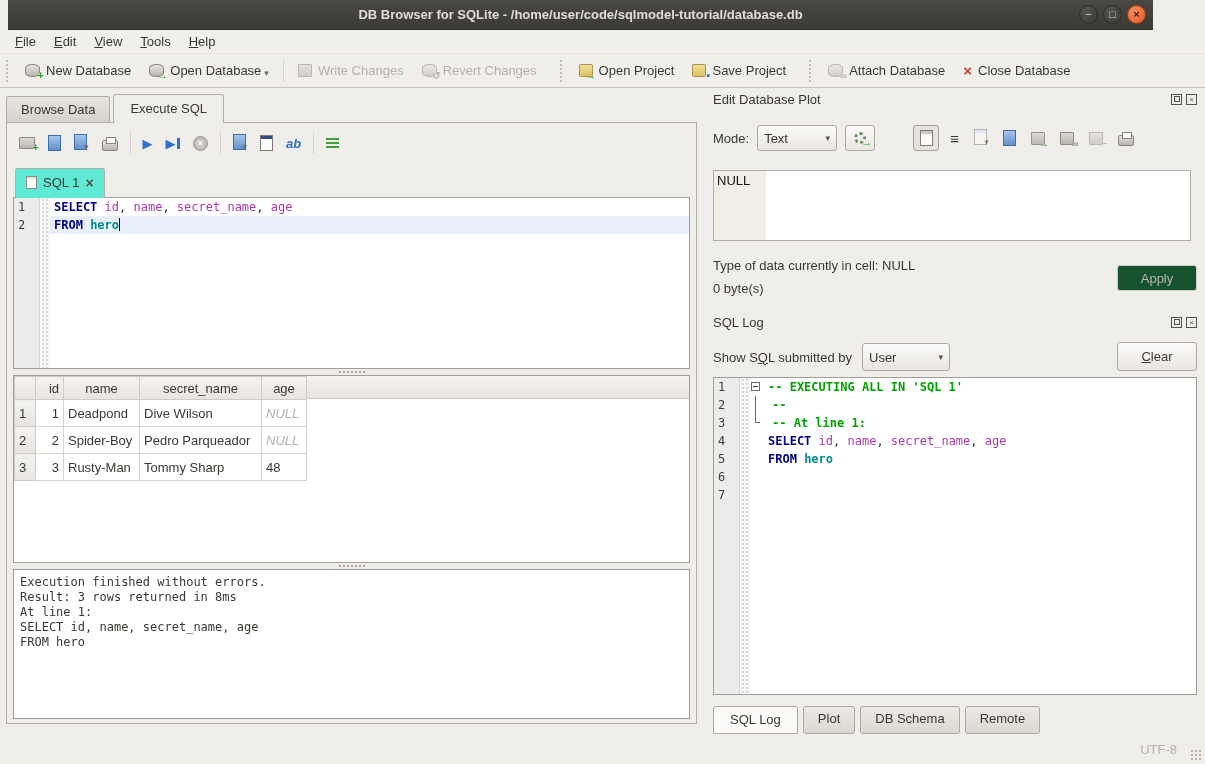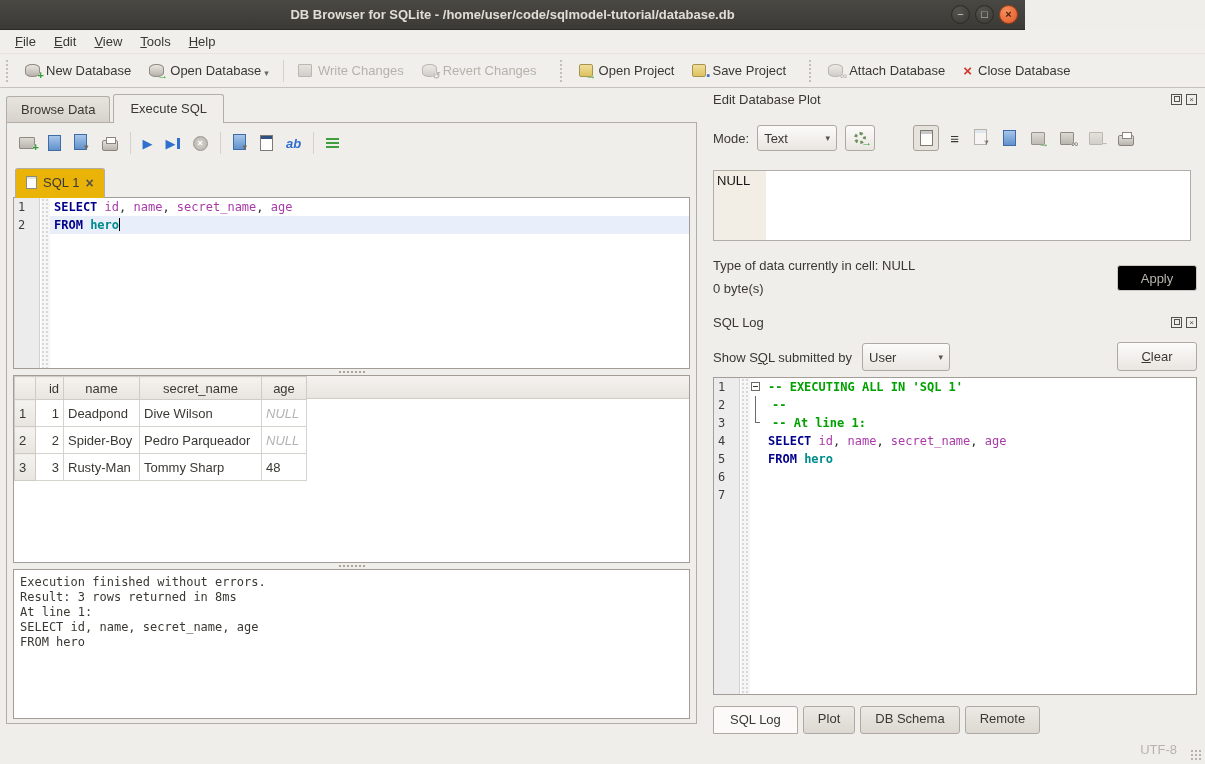--- a/index.html
+++ b/index.html
@@ -3,21 +3,21 @@
 <meta charset="utf-8">
 <style>
   * { box-sizing: border-box; margin:0; padding:0; }
   html,body { width:1205px; height:764px; }
   body {
     font-family:"Liberation Sans", sans-serif;
     font-size:13px; color:#3a3833;
     background:#f0eeea; position:relative; overflow:hidden;
   }
   
-  .titlebar { position:absolute; left:0; top:0; width:1025px; height:30px;
+  .titlebar { position:absolute; left:8px; top:0; width:1145px; height:30px;
     background:linear-gradient(#4a4843,#3b3a36); border-bottom:1px solid #2a2925;
     display:flex; align-items:center; justify-content:center; }
   .titlebar .title { color:#e0ddd6; font-weight:bold; font-size:13px; }
   .winbtns { position:absolute; right:7px; top:5px; display:flex; gap:5px; }
   .wb { width:19px; height:19px; border-radius:50%; display:flex; align-items:center; justify-content:center;
     font-size:11px; line-height:1; }
   .wb-dark { background:radial-gradient(circle at 35% 30%, #55534d, #3a3934); border:1px solid #2b2a26; color:#cfccc4; }
   .wb-close { background:radial-gradient(circle at 35% 30%, #f58e5d, #e25a27); border:1px solid #a33f14; color:#4e2008; font-weight:bold; }
   
   .menubar { position:absolute; left:0; top:30px; width:1205px; height:24px; background:#f1efec;
@@ -61,21 +61,21 @@
   .play { color:#2f6fce; font-size:13px; line-height:1; }
   .playbar { display:inline-block; width:3px; height:11px; background:#2f6fce; margin-left:1px; vertical-align:-1px; }
   .stopc { width:15px; height:15px; border-radius:50%; background:radial-gradient(#d8d5cf,#b3afa8);
     border:1px solid #9a968f; color:#fff; font-size:9px; font-weight:bold; display:flex; align-items:center; justify-content:center; }
   .printer { width:16px; height:11px; background:linear-gradient(#e3e0da,#b9b5ae); border:1px solid #8a867f; border-radius:2px; position:relative; margin-top:4px; }
   .printer::before { content:""; position:absolute; left:3px; top:-4px; width:8px; height:5px; background:#fff; border:1px solid #8a867f; }
   .greenlines { width:13px; height:11px; background:repeating-linear-gradient(#3da03d 0 2px, transparent 2px 4px); }
   .abgl { font-size:13px; font-weight:bold; color:#2f6fce; font-style:italic; }
   .doctabs { display:flex; align-items:flex-end; height:34px; padding-left:8px; position:relative; z-index:2; }
   .doctab { display:flex; align-items:center; gap:6px; border:1px solid #b2aea7; border-bottom:none;
-    border-radius:3px 3px 0 0; background:#eab308; padding:6px 10px 8px; margin-bottom:-1px; }
+    border-radius:3px 3px 0 0; background:#5eead4; padding:6px 10px 8px; margin-bottom:-1px; }
   .dt-ic { width:11px; height:13px; background:#fdfdfc; border:1px solid #8e8a82; box-shadow:inset 0 2px 0 #dfe8d8; }
   .dt-close { font-weight:bold; color:#555248; font-size:14px; line-height:1; }
   
   .codebox { position:relative; margin:0 6px; background:#fff; border:1px solid #a29e97; overflow:hidden;
     font-family:"DejaVu Sans Mono", monospace; font-size:12px; }
   .editorbox { height:172px; }
   .gutter-bg { position:absolute; left:0; top:0; bottom:0; width:26px; background:#ececec; border-right:1px solid #d2d2d2; }
   .hatch-bg { position:absolute; left:27px; top:0; bottom:0; width:9px;
     background-image:radial-gradient(#d8d8d8 25%, transparent 26%); background-size:4px 4px; background-color:#f6f6f6; }
   .cl { position:relative; display:flex; height:18px; line-height:18px; }
@@ -113,21 +113,21 @@
   .dockhead .dtitle { flex:1; }
   .dock-ic { width:11px; height:11px; border:1px solid #54524d; margin-left:4px; position:relative;
     font-size:8px; line-height:9px; text-align:center; color:#54524d; background:#f0eeea; }
   .dock-float::before { content:""; position:absolute; right:1px; top:1px; width:4px; height:4px; border:1px solid #54524d; background:#f0eeea; }
   .row-mode { position:absolute; left:10px; top:36px; right:8px; height:28px; display:flex; align-items:center; }
   .sel { display:inline-flex; align-items:center; justify-content:space-between; padding:0 6px;
     background:linear-gradient(#fcfbfa,#e9e6e1); border:1px solid #aeaaa3; border-radius:3px; height:26px; }
   .sel .car { font-size:9px; color:#56534d; margin-left:10px; }
   .btn { display:inline-flex; align-items:center; justify-content:center; background:linear-gradient(#fcfbfa,#e9e6e1);
     border:1px solid #aeaaa3; border-radius:3px; }
-  .btn.disabled { color:#b9b5ae; background:#000000; border-color:#cdc9c2; }
+  .btn.disabled { color:#b9b5ae; background:#14532d; border-color:#cdc9c2; }
   .gearbtn { width:30px; height:26px; margin-left:8px; position:relative; }
   .gear-c { width:12px; height:12px; border-radius:50%; border:3px dotted #6f8f5f; }
   .gearbtn .badge { right:2px; bottom:2px; }
   .cellicons { display:flex; align-items:center; gap:15px; margin-left:38px; }
   .pressed { width:26px; height:26px; border:1px solid #a6a29b; border-radius:3px; background:#e6e3dd;
     display:flex; align-items:center; justify-content:center; margin-right:-4px; }
   .wrapgl { font-size:15px; color:#3a3833; font-weight:bold; }
   .cellbox { position:absolute; left:10px; top:82px; width:478px; height:71px; background:#fff; border:1px solid #b2aea7; }
   .cellbox .ngut { position:absolute; left:0; top:0; bottom:0; width:52px; background:#f2eee5; }
   .cellbox .nval { position:absolute; left:3px; top:2px; font-size:13px; color:#151412; }

